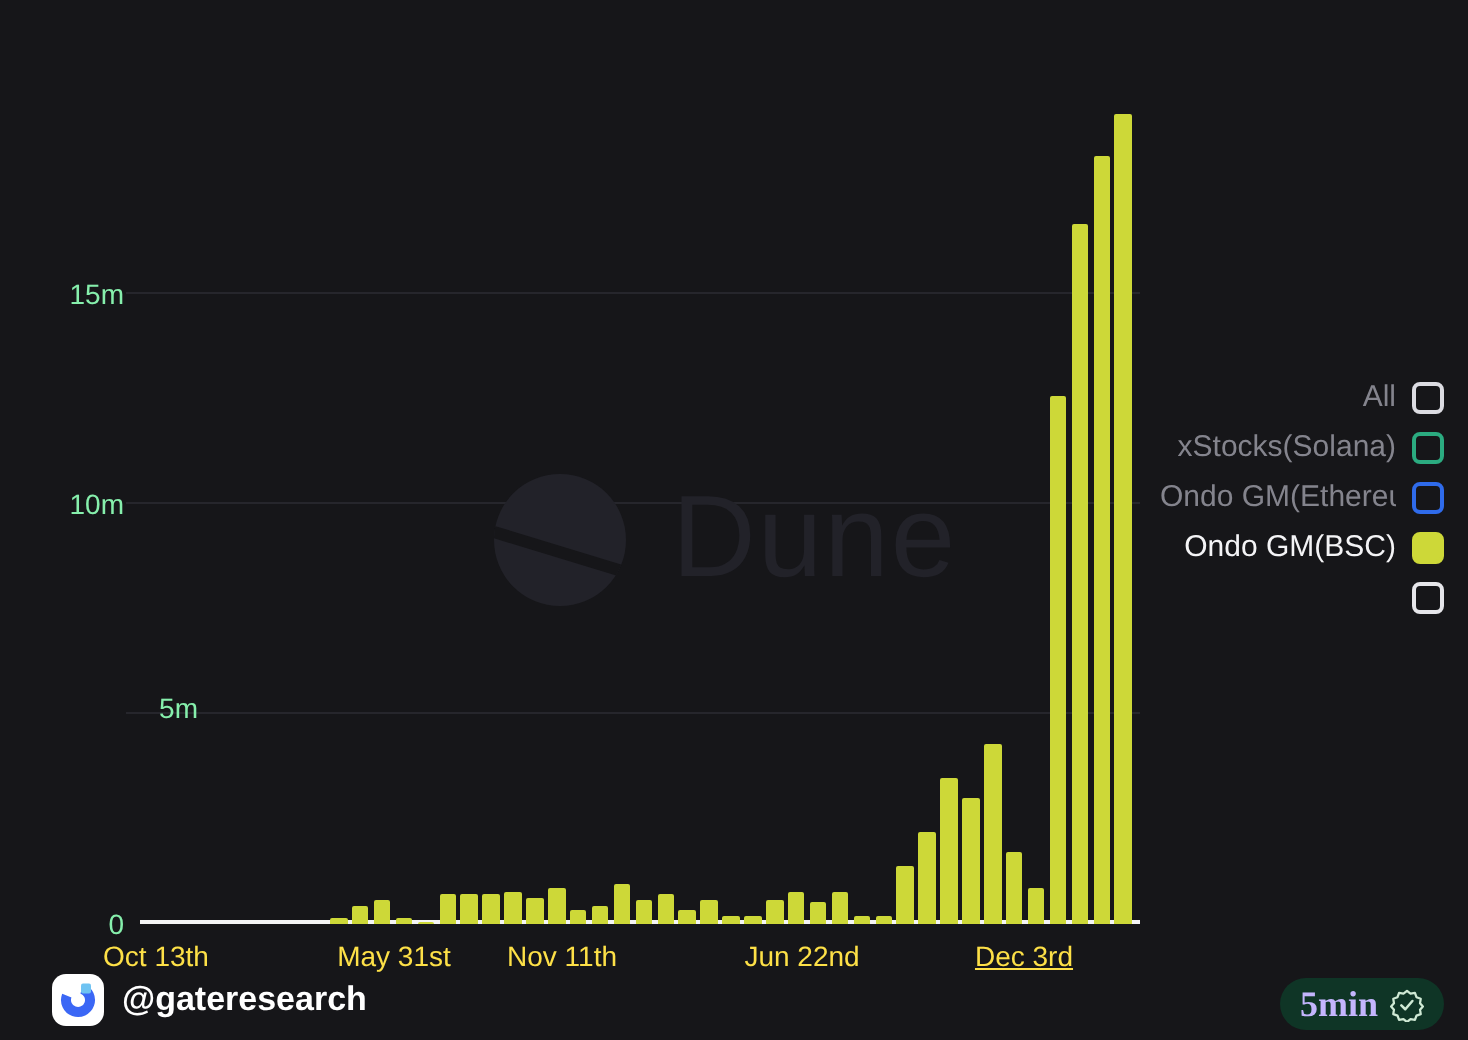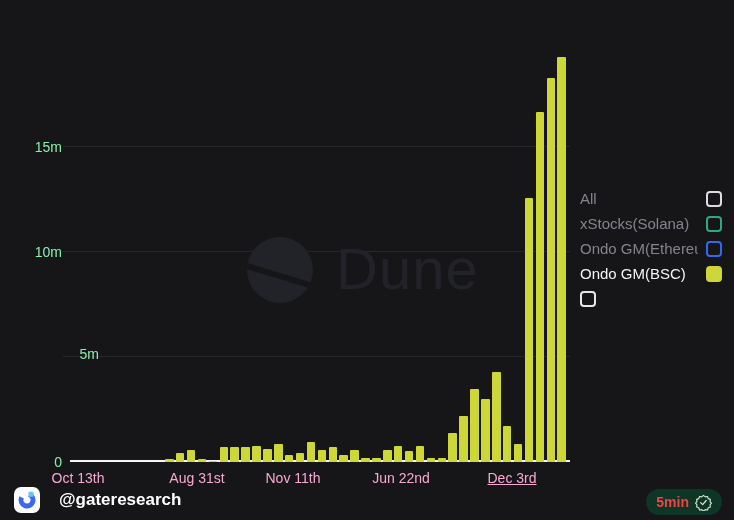--- a/index.html
+++ b/index.html
@@ -14,43 +14,43 @@
   
   .wm-circle{position:absolute;left:247px;top:237px;width:66px;height:66px;border-radius:50%;
              background:#222229;overflow:hidden;z-index:1;}
   .wm-slash{position:absolute;left:-14px;top:37px;width:100px;height:6px;background:#161619;
             transform:rotate(17deg);}
   .wm-text{position:absolute;left:336px;top:236px;height:66px;line-height:66px;font-size:58px;
            font-weight:500;color:#222229;letter-spacing:1px;z-index:1;}
 
   
   .y-label{position:absolute;left:0;width:62px;text-align:right;color:#86efac;font-size:14px;height:16px;line-height:16px;}
-  .x-label{position:absolute;top:470px;transform:translateX(-50%);color:#f9a8d4;font-size:14px;white-space:nowrap;}
+  .x-label{position:absolute;top:470px;transform:translateX(-50%);color:#fde047;font-size:14px;white-space:nowrap;}
   .gridline{position:absolute;left:63px;width:507px;height:1px;background:#26262c;z-index:0;}
   .baseline{position:absolute;left:70px;top:460px;width:500px;height:2px;background:#f5f5f5;z-index:2;}
 
   
   .plot{position:absolute;left:45px;top:55px;width:525px;height:407px;z-index:3;}
   .bar{position:absolute;bottom:0;width:8.5px;background:#cdd838;border-radius:1px 1px 0 0;}
 
   
   .legend{position:absolute;top:186px;right:12px;display:flex;flex-direction:column;z-index:4;}
-  .legend-row{height:25px;display:flex;align-items:center;justify-content:space-between;gap:8px;cursor:pointer;}
+  .legend-row{height:25px;display:flex;align-items:center;justify-content:flex-end;gap:8px;cursor:pointer;}
   .legend-label{color:#84848d;font-size:15px;white-space:nowrap;}
   .legend-row.active .legend-label{color:#f4f4f6;}
   .legend-label.clip{max-width:118px;overflow:hidden;}
   .swatch{width:12px;height:12px;border-radius:4px;border:2px solid #dcdce2;flex:0 0 auto;}
 
   
-  .credit{position:absolute;left:14px;top:487px;display:flex;align-items:center;gap:19px;z-index:4;}
+  .credit{position:absolute;left:26px;top:487px;display:flex;align-items:center;gap:9px;z-index:4;}
   .gate-logo{width:26px;height:26px;border-radius:7px;background:#ffffff;display:flex;align-items:center;justify-content:center;}
   .handle{color:#ffffff;font-size:17px;font-weight:600;}
   .badge{position:absolute;right:12px;top:489px;height:26px;border-radius:13px;background:#0f3526;
          display:flex;align-items:center;gap:6px;padding:0 10px;z-index:4;}
-  .badge-text{color:#ef4444;font-size:14px;font-weight:700;}
+  .badge-text{color:#c4b5fd;font-size:18px;font-weight:700;font-family:Liberation Serif, serif;}
 </style>
 </head>
 <body>
 
 <div class="stage">
 
 
   <div class="wm-circle">
     <div class="wm-slash"></div>
   </div>
@@ -102,22 +102,22 @@
       <div class="bar" title="4.3m" style="left: 447px; height: 90px; background: rgb(205, 216, 56);"></div>
       <div class="bar" title="1.7m" style="left: 457.9px; height: 36px; background: rgb(205, 216, 56);"></div>
       <div class="bar" title="0.85m" style="left: 468.8px; height: 18px; background: rgb(205, 216, 56);"></div>
       <div class="bar" title="12.6m" style="left: 479.7px; height: 264px; background: rgb(205, 216, 56);"></div>
       <div class="bar" title="16.7m" style="left: 490.6px; height: 350px; background: rgb(205, 216, 56);"></div>
       <div class="bar" title="18.3m" style="left: 501.5px; height: 384px; background: rgb(205, 216, 56);"></div>
       <div class="bar" title="19.3m" style="left: 512.4px; height: 405px; background: rgb(205, 216, 56);"></div>
     </div>
   <div id="x-axis">
       <div class="x-label" style="left: 78px;">Oct 13th</div>
-      <div class="x-label" style="left: 197px;">Aug 31st</div>
-      <div class="x-label" style="left: 293px;">Nov 11th</div>
+      <div class="x-label" style="left: 197px;">May 31st</div>
+      <div class="x-label" style="left: 281px;">Nov 11th</div>
       <div class="x-label" style="left: 401px;">Jun 22nd</div>
       <div class="x-label" style="left: 512px; text-decoration: underline;">Dec 3rd</div>
     </div>
 
   <div class="legend" id="legend">
       <div class="legend-row">
         <span class="legend-label">All</span>
         <span class="swatch" style="border-color: rgb(220, 220, 226);"></span>
       </div>
       <div class="legend-row">

